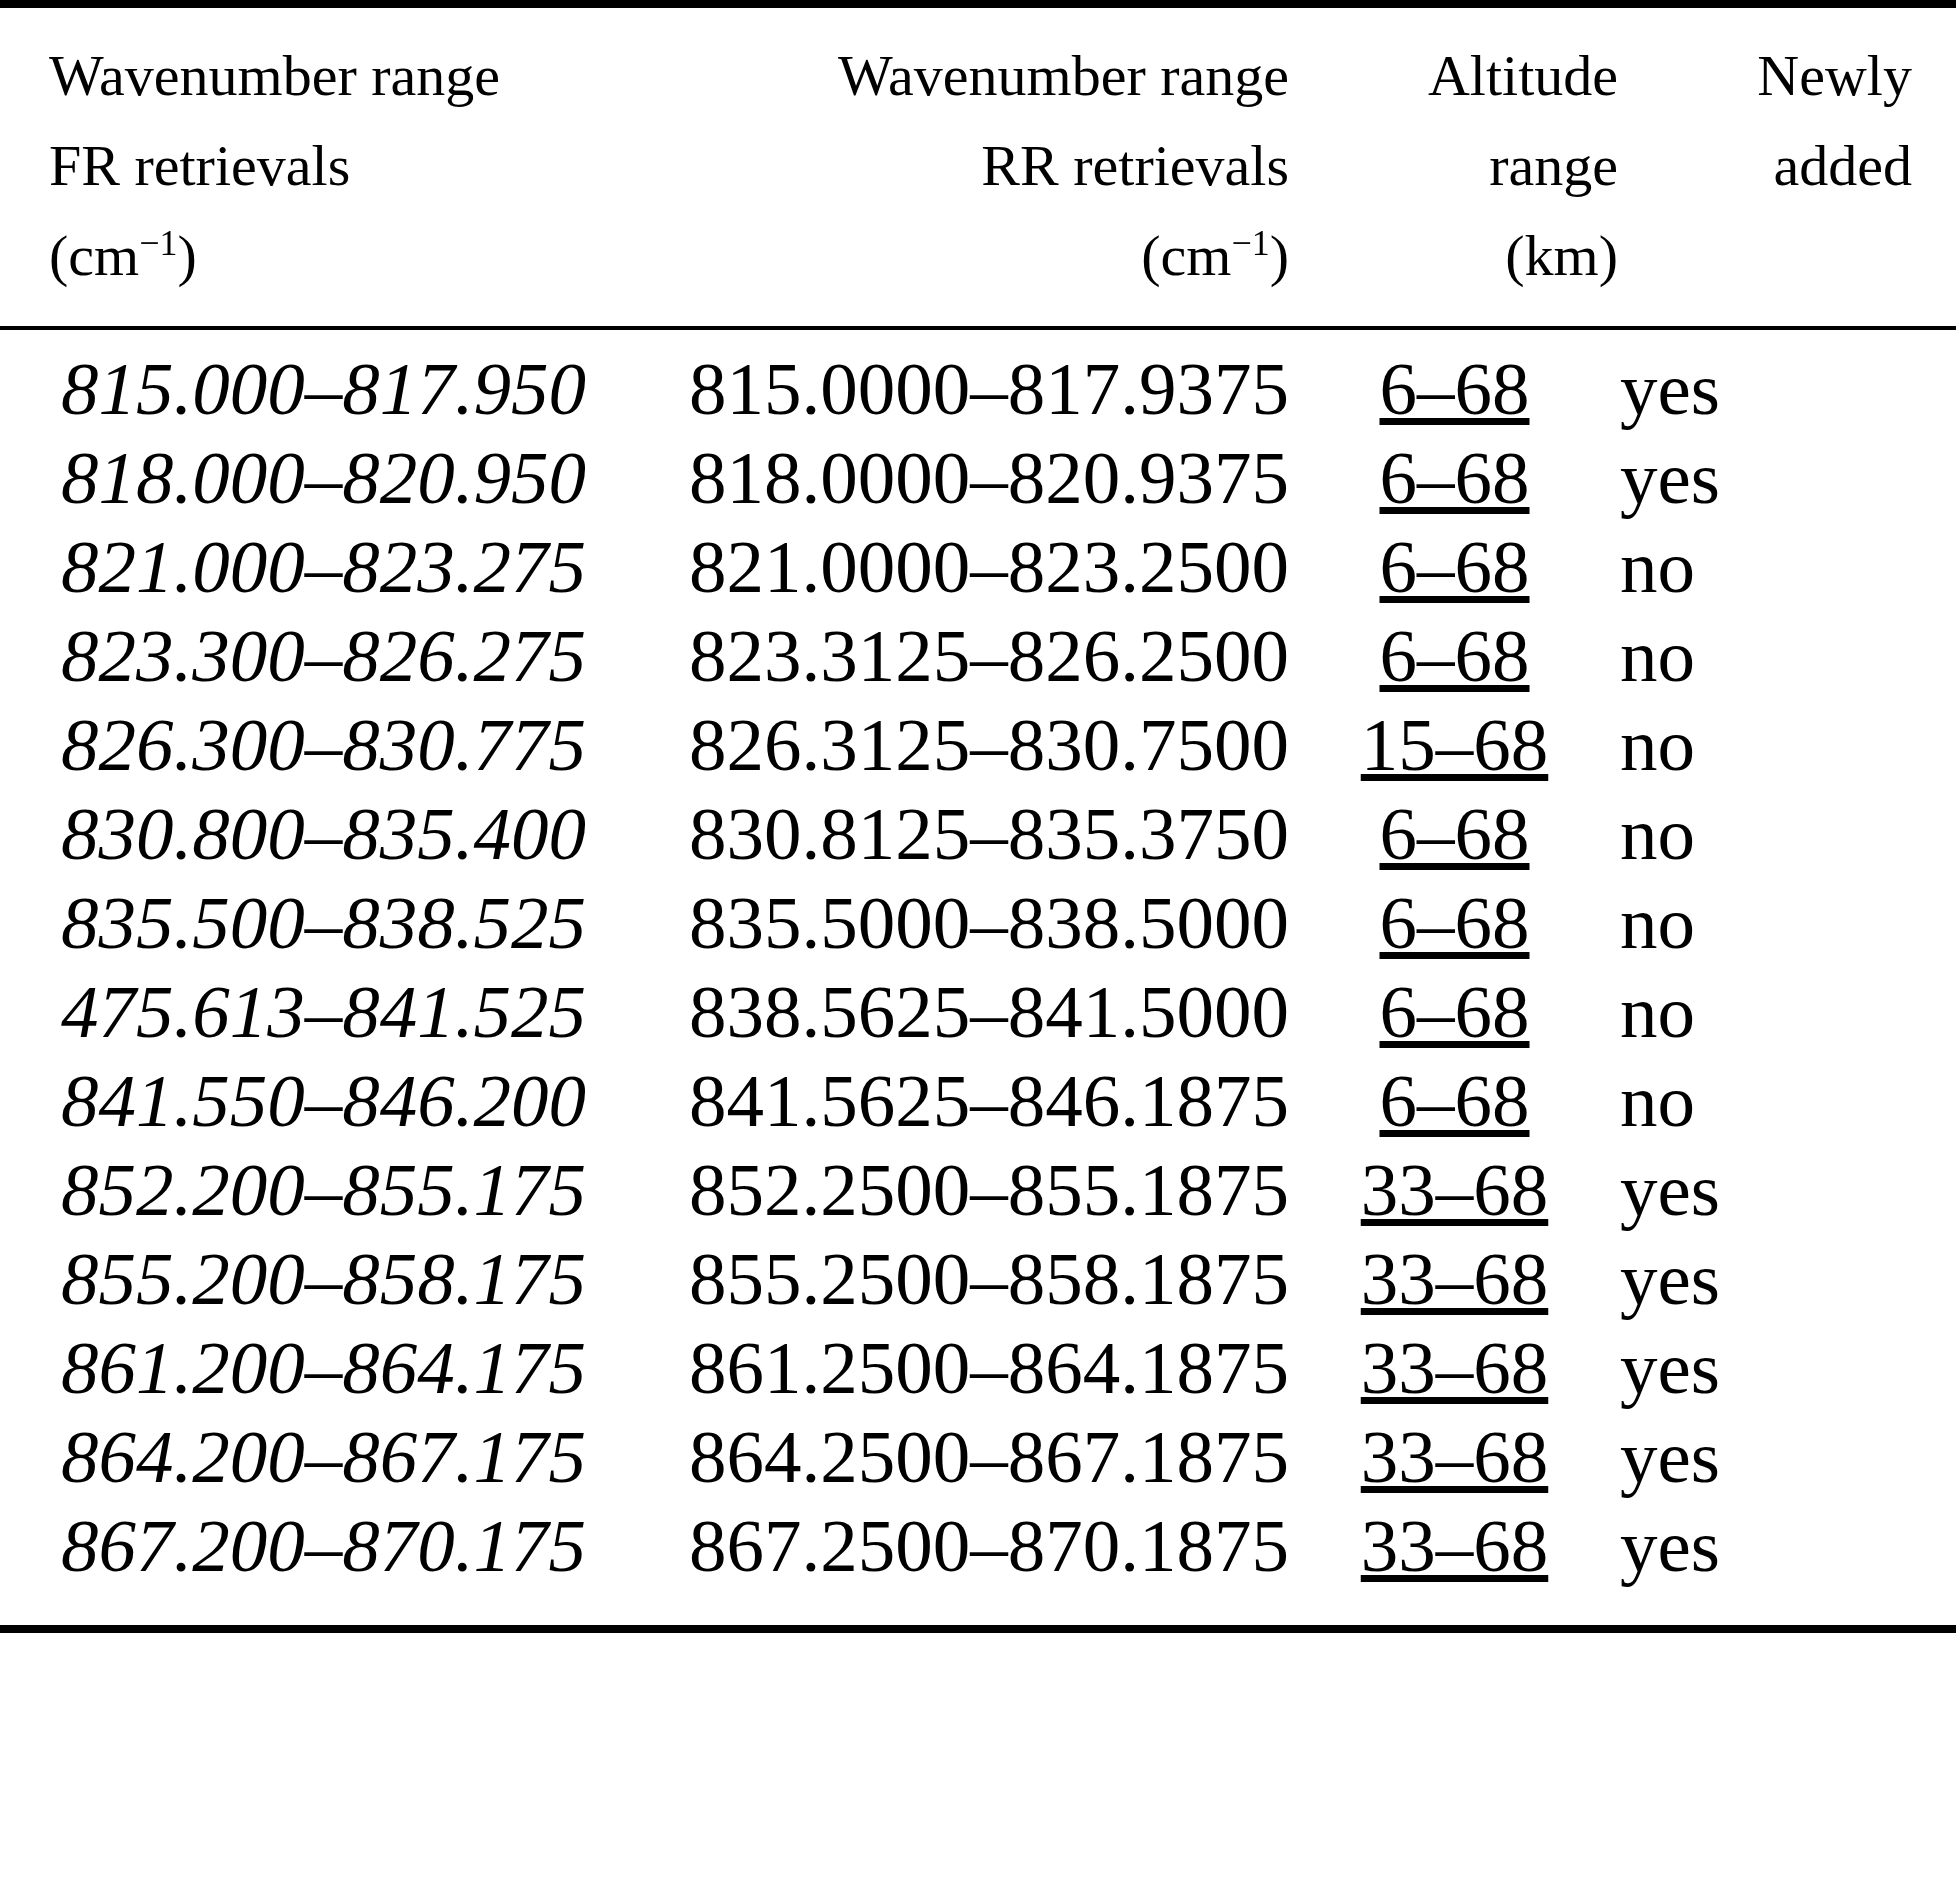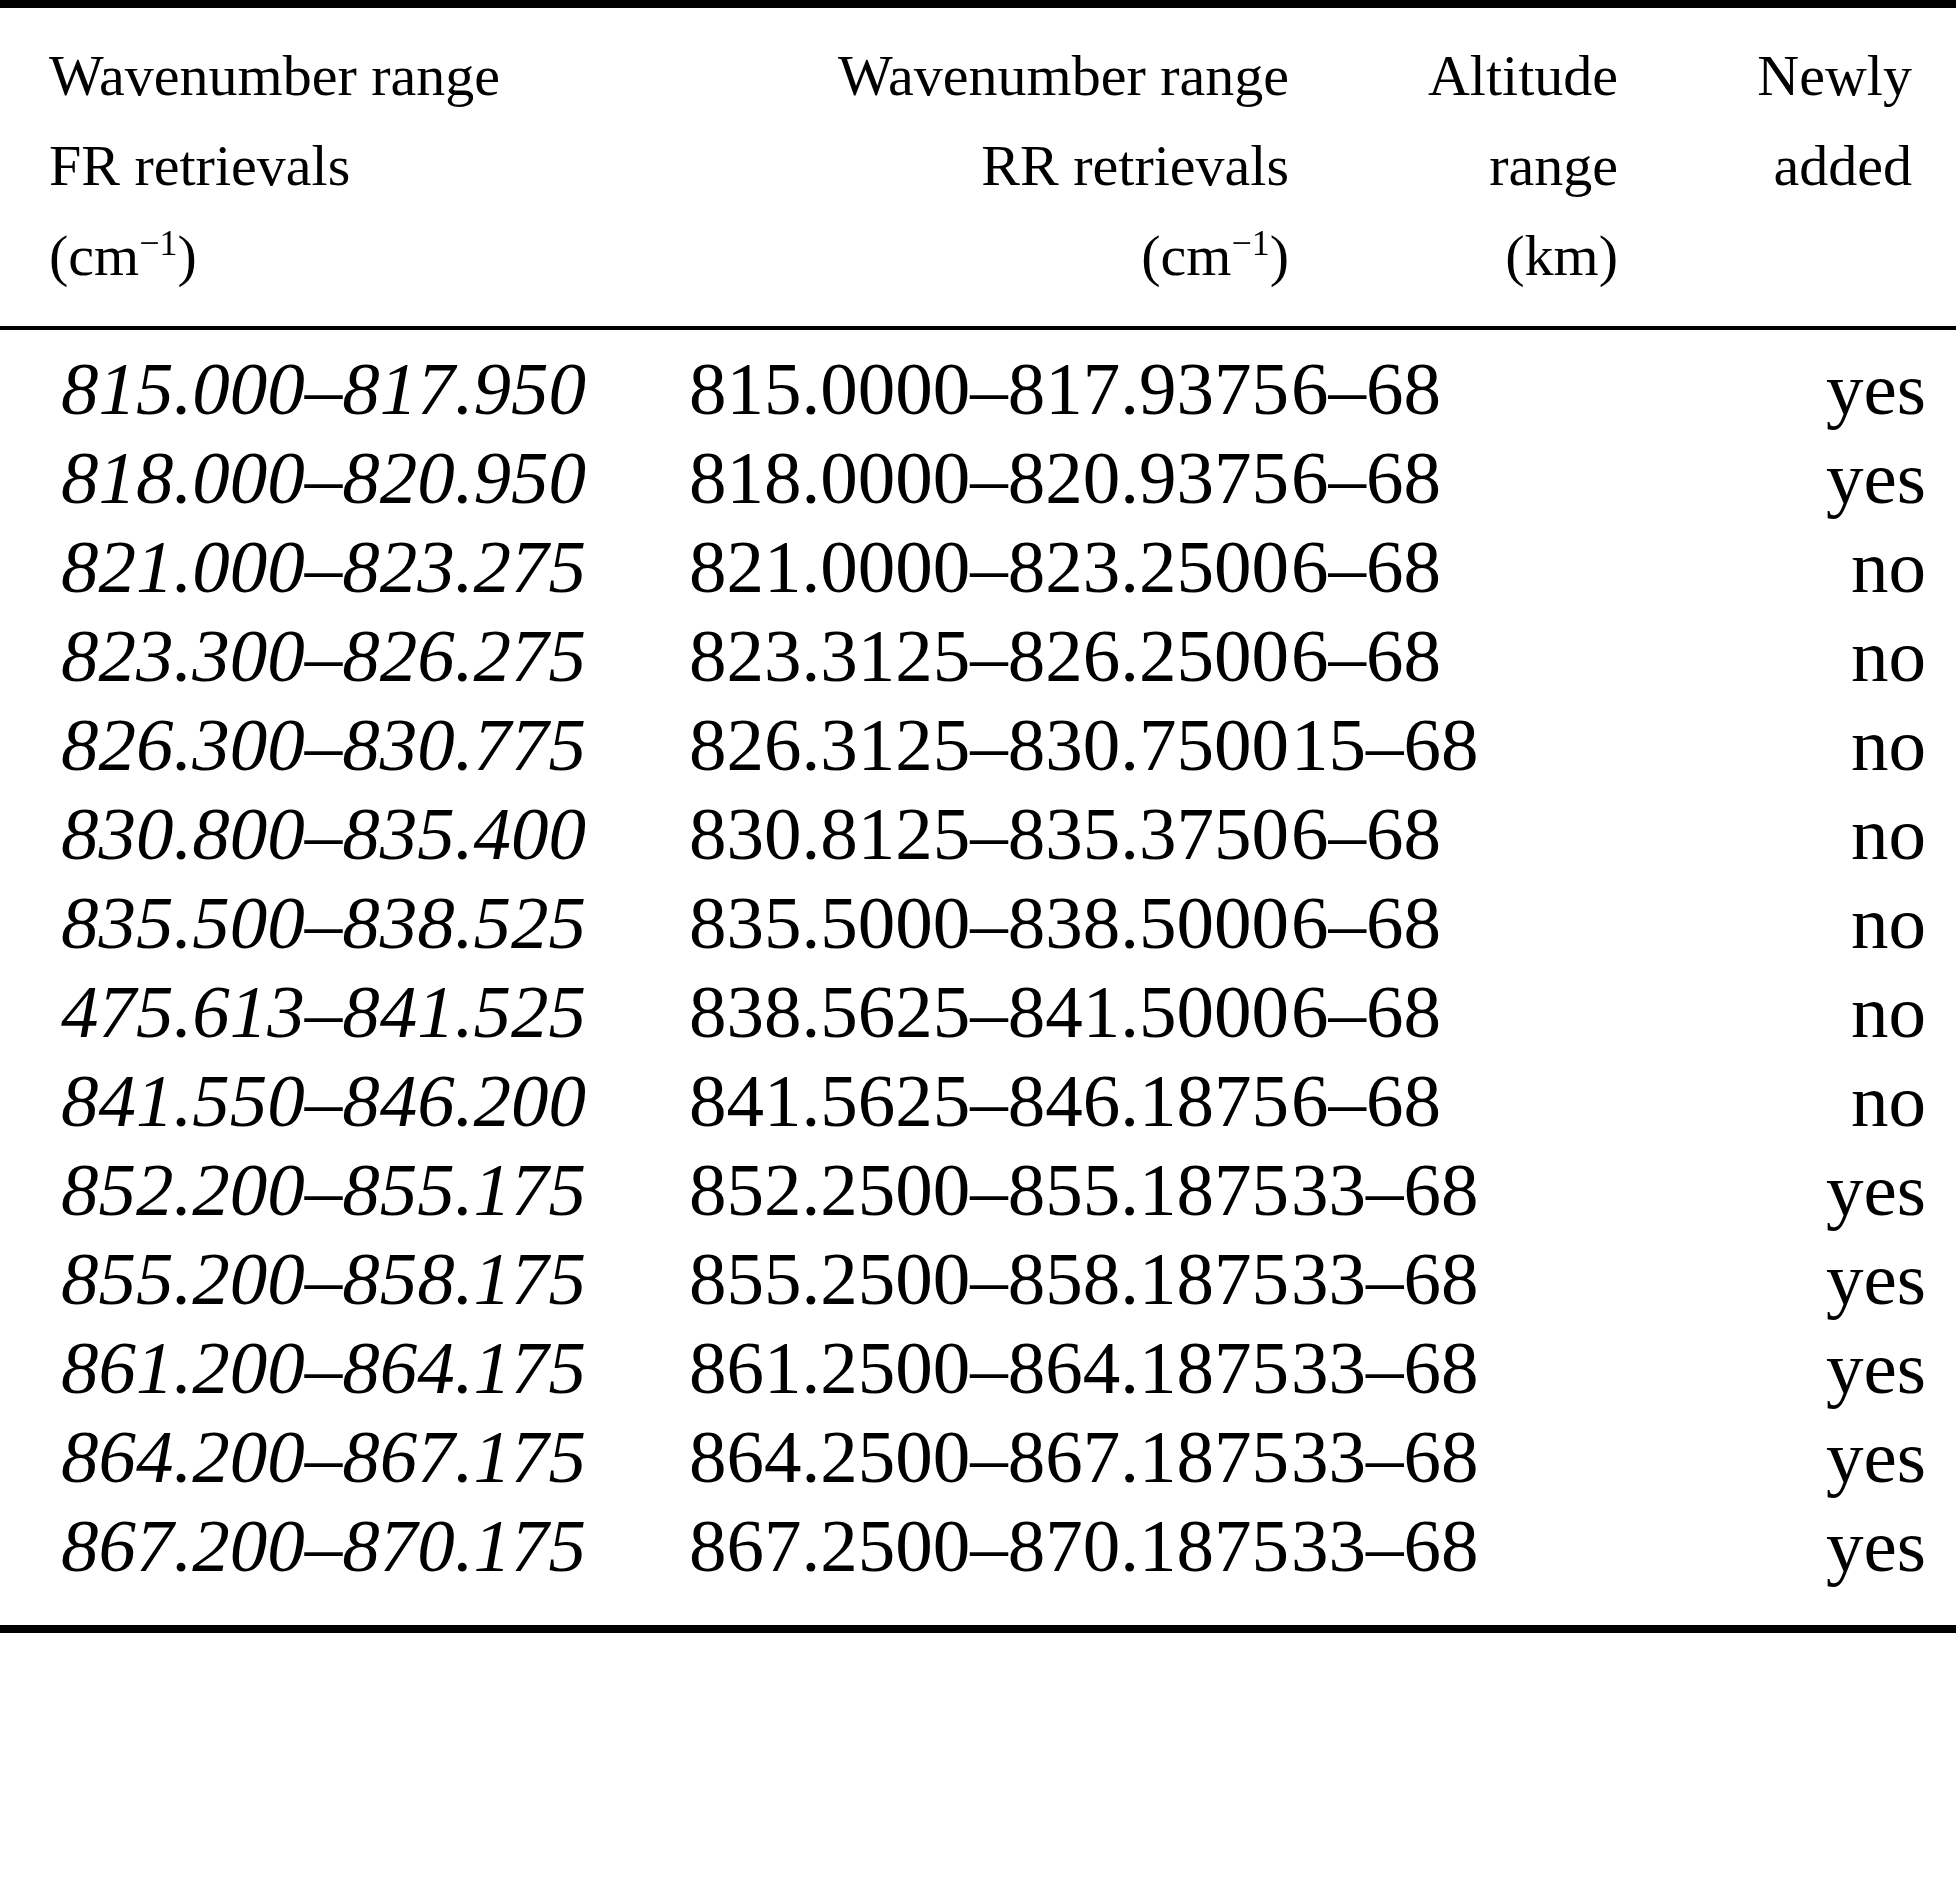--- a/index.html
+++ b/index.html
@@ -41,22 +41,22 @@
   th.c3 { text-align: right; }
   th.c4 { text-align: right; padding-right: 44px; }
 
   tbody td {
     font-size: 75px;
     line-height: 87px;
     white-space: nowrap;
   }
   td.c1 { text-align: right;  padding-left: 33px; font-style: italic; }
   td.c2 { text-align: right; }
-  td.c3 { text-align: left; }
-  td.c4 { text-align: right; padding-right: 30px; }
+  td.c3 { text-align: center; text-decoration: underline; }
+  td.c4 { padding-right: 30px; }
 
   tbody tr:first-child td { padding-top: 15px; }
   tbody tr:last-child  td { padding-bottom: 36px; }
 
   .sup {
     font-size: 62%;
     vertical-align: super;
     line-height: 0;
   }
 </style>

